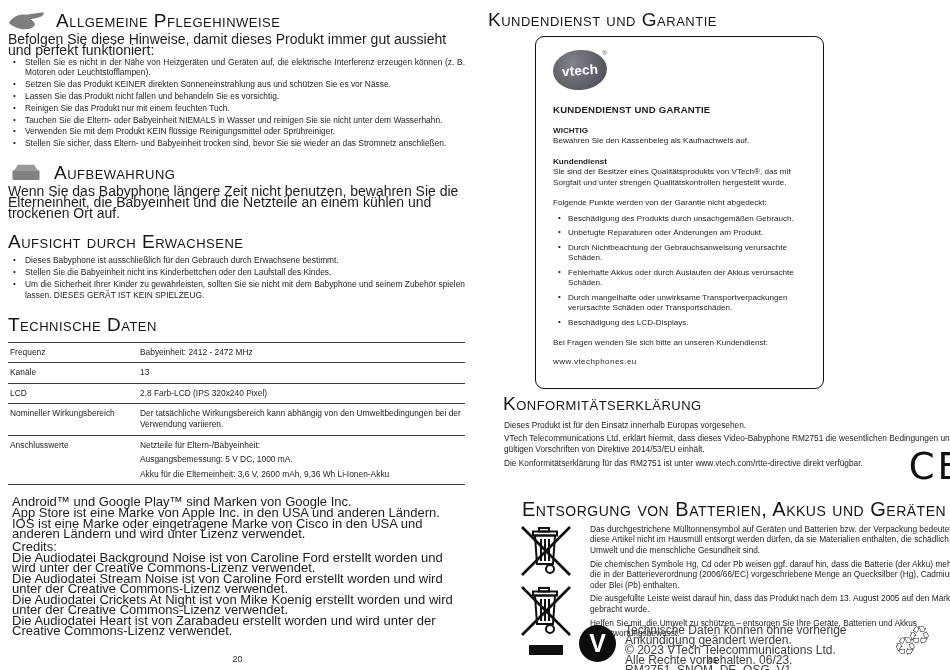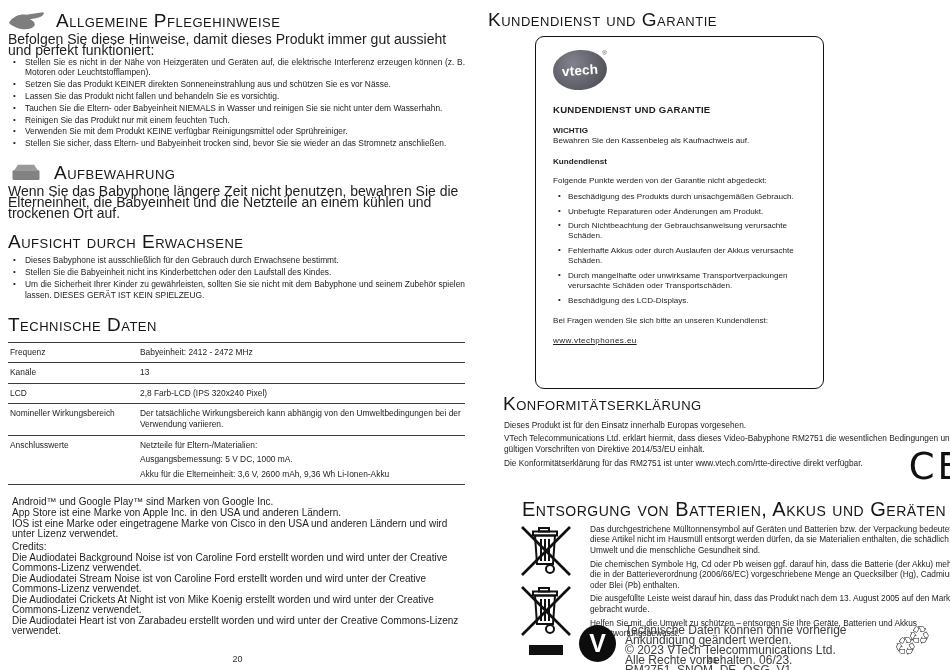--- a/index.html
+++ b/index.html
@@ -23,21 +23,21 @@
   .icon-hand svg,.icon-box svg{display:block;}
 
   table.tech{margin-top:5px;width:457px;border-collapse:collapse;}
   table.tech td{border-top:1.4px solid #3c3c3c;padding:4px 2px 5px 2px;vertical-align:top;
                 font-size:8.4px;line-height:10.6px;}
   table.tech tr:last-child td{border-bottom:1.4px solid #3c3c3c;}
   td.lbl{width:126px;}
   .vline{margin-bottom:4px;}
   .vline:last-child{margin-bottom:0;}
 
-  .fine{margin-top:12px;font-size:10px;line-height:10px;}
+  .fine{margin-top:12px;font-size:13px;line-height:10px;}
   .fine p{margin:0 0 1px 4px;}
   .fine p.gap{margin-top:3px;}
   .mfr{margin-top:9px;margin-left:38px;font-size:8.7px;line-height:11.4px;}
   .pageno{position:absolute;bottom:6px;left:0;width:100%;text-align:center;font-size:9px;color:#333;}
 
   
   .svc-heading{position:absolute;top:7px;left:13px;}
   .warranty-box{position:absolute;top:36px;left:60px;width:289px;height:353px;box-sizing:border-box;
                 border:1.6px solid #111;border-radius:9px;padding:13px 20px 10px 17px;}
   .vtech-logo{position:relative;width:54px;height:40px;border-radius:50%;
@@ -45,21 +45,21 @@
               display:flex;align-items:center;justify-content:center;transform:rotate(-4deg);}
   .vtech-logo .vt{color:#fff;font-weight:bold;font-size:13.5px;letter-spacing:.2px;}
   .vtech-logo .reg{position:absolute;top:1px;right:-1px;color:#55555e;font-size:6px;}
   .box-title{margin-top:14px;font-size:9.6px;font-weight:bold;letter-spacing:.2px;}
   .box-label{margin-top:11px;font-size:8.1px;font-weight:bold;}
   .box-text{font-size:8.1px;line-height:10.4px;margin-top:1px;}
   .box-text.mt{margin-top:10px;}
   .box-bullets{list-style:none;margin:5px 0 0 0;padding:0;}
   .box-bullets li{position:relative;padding-left:15px;font-size:8.1px;line-height:10.2px;margin-bottom:4.5px;}
   .box-bullets li::before{content:"•";position:absolute;left:5px;top:-1px;font-size:8px;}
-  .website{margin-top:9px;letter-spacing:.4px;text-decoration:underline;}
+  .website{margin-top:9px;letter-spacing:.4px;}
 
   .conformity{position:absolute;top:391px;left:13px;width:457px;margin-left:15px;}
   .conformity p{margin:3.5px 0 0 1px;font-size:8.3px;line-height:10.4px;}
   .ce{position:absolute;top:58px;right:-4px;font-family:"DejaVu Sans",sans-serif;
       font-size:37px;line-height:36px;letter-spacing:3px;color:#111;}
 
   .disposal{position:absolute;top:497px;left:6px;width:465px;margin-left:34px;}
   .disposal h1{margin-left:7px;font-size:20px;}
   .disposal-body{display:flex;margin-top:2px;gap:13px;}
   .bin-col{width:62px;display:flex;flex-direction:column;align-items:center;gap:2px;}
@@ -91,23 +91,23 @@
           <path d="M1 12 C5 5 13 2.5 19 3.5 L37 0.8 C39 2.6 36 5.8 29.5 7 L23 8.2 C27.5 10 30 13.4 26.6 16.4 C21 20.6 8.5 19 1 12 Z" fill="#7e7e7e"></path>
         </svg>
       </span>
       <h1>Allgemeine Pflegehinweise</h1>
     </header>
     <p class="body">Befolgen Sie diese Hinweise, damit dieses Produkt immer gut aussieht und perfekt funktioniert:</p>
     <ul class="bullets">
       <li>Stellen Sie es nicht in der Nähe von Heizgeräten und Geräten auf, die elektrische Interferenz erzeugen können (z. B. Motoren oder Leuchtstofflampen).</li>
       <li>Setzen Sie das Produkt KEINER direkten Sonneneinstrahlung aus und schützen Sie es vor Nässe.</li>
       <li>Lassen Sie das Produkt nicht fallen und behandeln Sie es vorsichtig.</li>
+      <li>Reinigen Sie das Produkt nur mit einem feuchten Tuch.</li>
       <li>Tauchen Sie die Eltern- oder Babyeinheit NIEMALS in Wasser und reinigen Sie sie nicht unter dem Wasserhahn.</li>
-      <li>Reinigen Sie das Produkt nur mit einem feuchten Tuch.</li>
-      <li>Verwenden Sie mit dem Produkt KEINE verfügbar Reinigungsmittel oder Sprühreiniger.</li>
+      <li>Verwenden Sie mit dem Produkt KEIN flüssige Reinigungsmittel oder Sprühreiniger.</li>
       <li>Stellen Sie sicher, dass Eltern- und Babyeinheit trocken sind, bevor Sie sie wieder an das Stromnetz anschließen.</li>
     </ul>
 
     <header class="h-row h2">
       <span class="icon-box">
         <svg width="36" height="20" viewBox="0 0 40 22">
           <path d="M7 9 L11 3 H29 L33 9 Z" fill="#9a9a9a"></path>
           <rect x="5" y="9" width="30" height="11" rx="1.5" fill="#828282"></rect>
         </svg>
       </span>
@@ -137,21 +137,21 @@
           <td class="lbl">LCD</td>
           <td>2,8  Farb-LCD (IPS 320x240 Pixel)</td>
         </tr>
         <tr>
           <td class="lbl">Nomineller Wirkungsbereich</td>
           <td>Der tatsächliche Wirkungsbereich kann abhängig von den Umweltbedingungen bei der Verwendung variieren.</td>
         </tr>
         <tr>
           <td class="lbl">Anschlusswerte</td>
           <td>
-            <div class="vline">Netzteile für Eltern-/Materialien:</div>
+            <div class="vline">Netzteile für Eltern-/Babyeinheit:</div>
             <div class="vline">Ausgangsbemessung: 5 V DC, 1000 mA.</div>
             <div class="vline">Akku für die Elterneinheit: 3,6 V, 2600 mAh, 9,36 Wh Li-Ionen-Akku</div>
           </td>
         </tr>
       </tbody>
     </table>
 
     <div class="fine">
       <p>Android™ und Google Play™ sind Marken von Google Inc.</p>
       <p>App Store ist eine Marke von Apple Inc. in den USA und anderen Ländern.</p>
@@ -173,20 +173,21 @@
 
     <div class="warranty-box">
       <div class="vtech-logo">
         <span class="vt">vtech</span>
         <span class="reg">®</span>
       </div>
       <div class="box-title">KUNDENDIENST UND GARANTIE</div>
       <div class="box-label">WICHTIG</div>
       <div class="box-text">Bewahren Sie den Kassenbeleg als Kaufnachweis auf.</div>
       <div class="box-label">Kundendienst</div>
+      <div class="box-text">Sie sind der Besitzer eines Qualitätsprodukts von VTech®, das mit Sorgfalt und unter strengen Qualitätskontrollen hergestellt wurde.</div>
       <div class="box-text mt">Folgende Punkte werden von der Garantie nicht abgedeckt:</div>
       <ul class="box-bullets">
         <li>Beschädigung des Produkts durch unsachgemäßen Gebrauch.</li>
         <li>Unbefugte Reparaturen oder Änderungen am Produkt.</li>
         <li>Durch Nichtbeachtung der Gebrauchsanweisung verursachte Schäden.</li>
         <li>Fehlerhafte Akkus oder durch Auslaufen der Akkus verursachte Schäden.</li>
         <li>Durch mangelhafte oder unwirksame Transportverpackungen verursachte Schäden oder Transportschäden.</li>
         <li>Beschädigung des LCD-Displays.</li>
       </ul>
       <div class="box-text mt">Bei Fragen wenden Sie sich bitte an unseren Kundendienst:</div>

